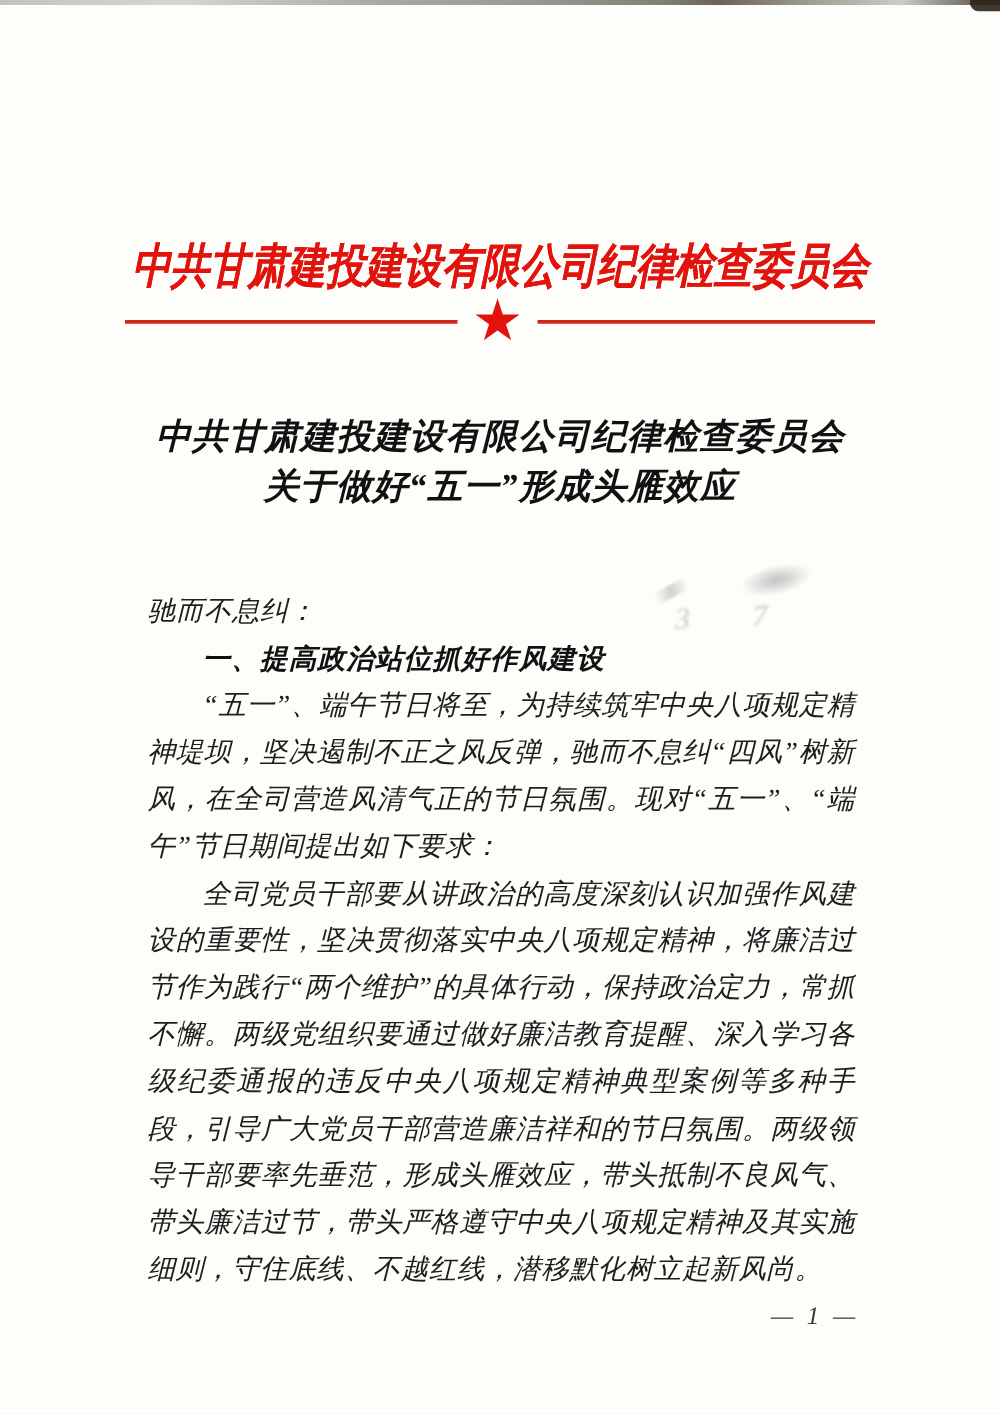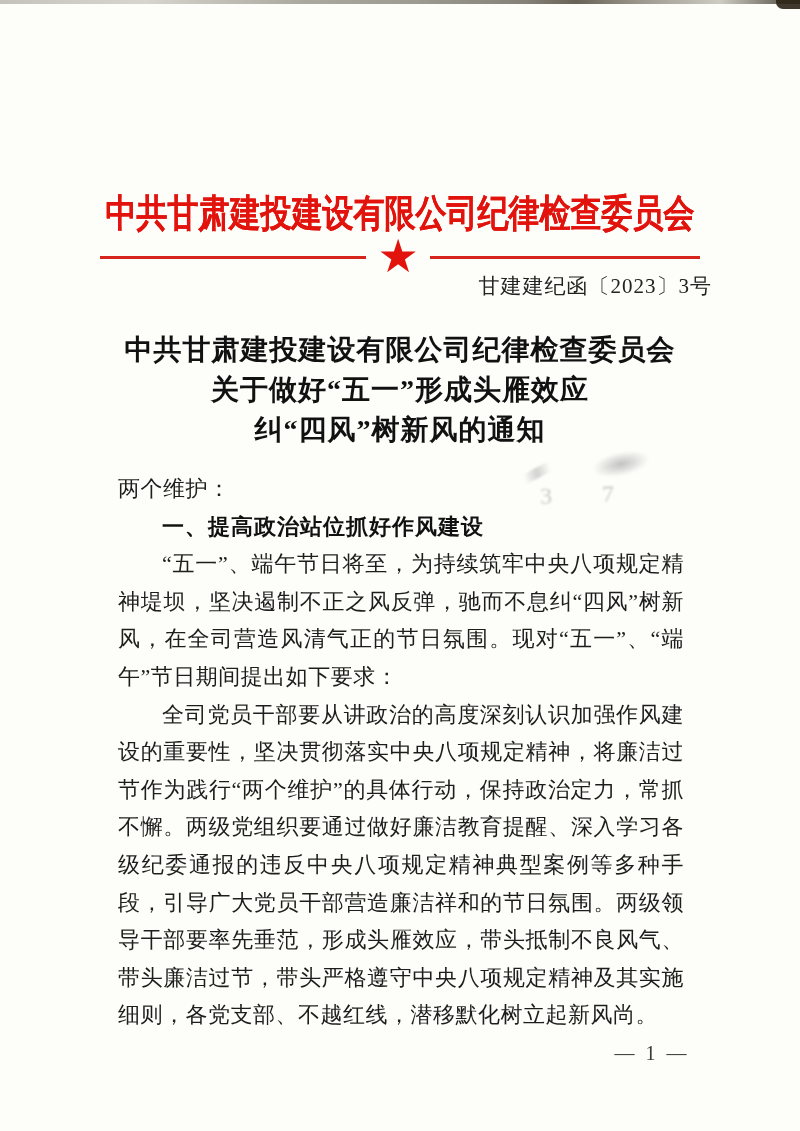--- a/index.html
+++ b/index.html
@@ -4,20 +4,21 @@
 <style>
   html,body{margin:0;padding:0;background:#e9e9e5;}
   .page{
     position:relative;
     width:800px;height:1131px;
     margin:0 auto;
     background:#fdfdf9;
     overflow:hidden;
     font-family:"Liberation Serif", serif;
     color:#1c1c1c;
+    font-style:italic;
   }
   
   .top-edge{
     position:absolute;top:0;left:0;width:800px;height:4px;
     background:linear-gradient(to right,
       #b9b9b0 0%, #cfcfc6 18%, #9a9a90 38%, #8a8a80 52%,
       #6f6a5e 66%, #4e463a 72%, #8b8579 80%, #c4c4ba 90%, #3a3228 99%);
     opacity:.85;
   }
   .top-corner{
@@ -128,34 +129,32 @@
 
   <div class="top-edge"></div>
   <div class="top-corner"></div>
 
   <div class="org-title">中共甘肃建投建设有限公司纪律检查委员会</div>
 
   <div class="red-rule"></div>
   <div class="star-halo"></div>
   <div class="star">★</div>
 
-  <div class="doc-number">甘建建纪函〔2023〕3号</div>
 
   <div class="doc-title">
     <div>中共甘肃建投建设有限公司纪律检查委员会</div>
     <div>关于做好“五一”形成头雁效应</div>
-    <div>纠“四风”树新风的通知</div>
   </div>
 
   <div class="smudge smudge-a"></div>
   <div class="smudge smudge-b"></div>
   <div class="faint-digits">3 7</div>
 
   <main class="body">
-    <p class="salutation">两个维护：</p>
+    <p class="salutation">驰而不息纠：</p>
     <p class="para heading">一、提高政治站位抓好作风建设</p>
     <p class="para">“五一”、端午节日将至，为持续筑牢中央八项规定精神堤坝，坚决遏制不正之风反弹，驰而不息纠“四风”树新风，在全司营造风清气正的节日氛围。现对“五一”、“端午”节日期间提出如下要求：</p>
-    <p class="para">全司党员干部要从讲政治的高度深刻认识加强作风建设的重要性，坚决贯彻落实中央八项规定精神，将廉洁过节作为践行“两个维护”的具体行动，保持政治定力，常抓不懈。两级党组织要通过做好廉洁教育提醒、深入学习各级纪委通报的违反中央八项规定精神典型案例等多种手段，引导广大党员干部营造廉洁祥和的节日氛围。两级领导干部要率先垂范，形成头雁效应，带头抵制不良风气、带头廉洁过节，带头严格遵守中央八项规定精神及其实施细则，各党支部、不越红线，潜移默化树立起新风尚。</p>
+    <p class="para">全司党员干部要从讲政治的高度深刻认识加强作风建设的重要性，坚决贯彻落实中央八项规定精神，将廉洁过节作为践行“两个维护”的具体行动，保持政治定力，常抓不懈。两级党组织要通过做好廉洁教育提醒、深入学习各级纪委通报的违反中央八项规定精神典型案例等多种手段，引导广大党员干部营造廉洁祥和的节日氛围。两级领导干部要率先垂范，形成头雁效应，带头抵制不良风气、带头廉洁过节，带头严格遵守中央八项规定精神及其实施细则，守住底线、不越红线，潜移默化树立起新风尚。</p>
   </main>
 
   <div class="page-number">— 1 —</div>
 
 </div>
 
 </body></html>

